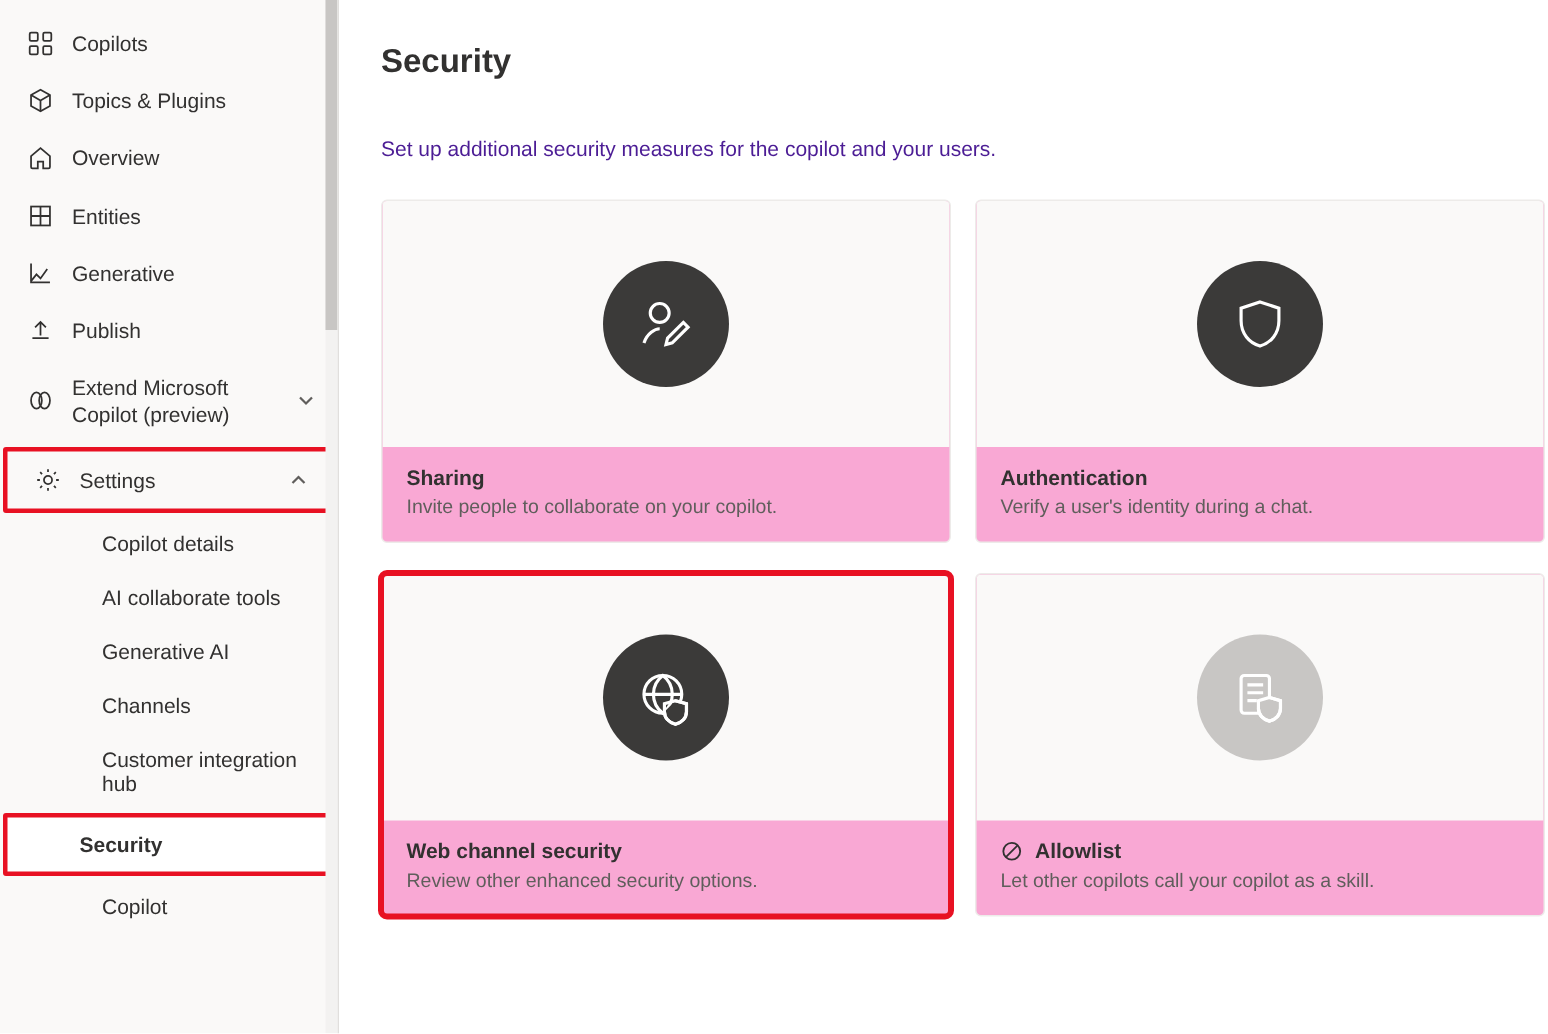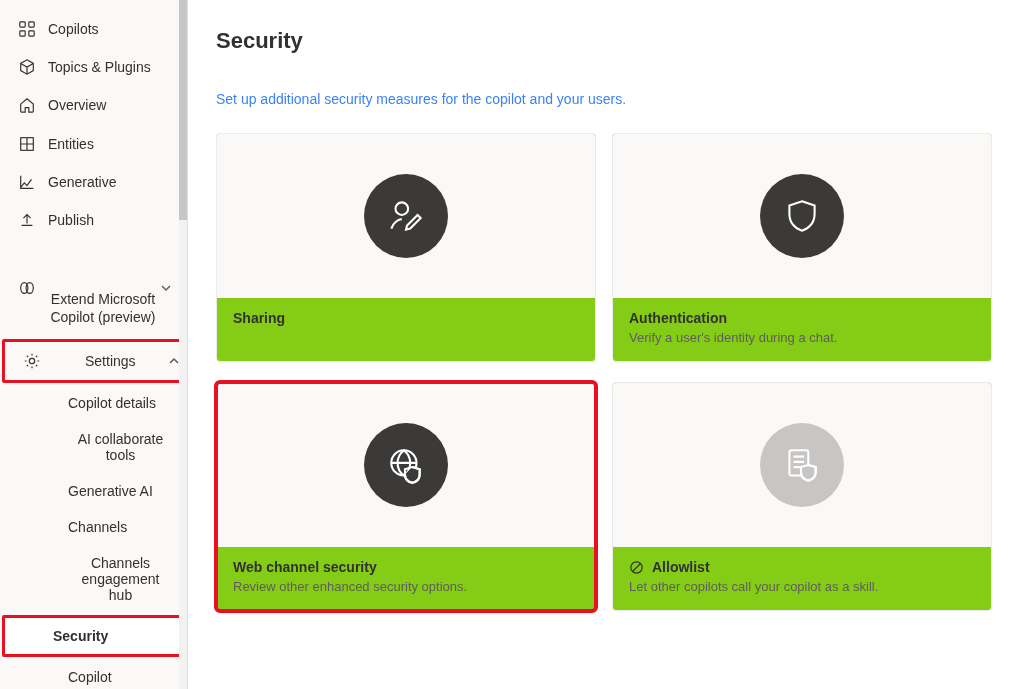--- a/index.html
+++ b/index.html
@@ -9,27 +9,26 @@
   color: #323130;
   background: #fff;
   width: 1032px;
   height: 689px;
   overflow: hidden;
   display: flex;
 }
 
 
 .sidebar {
-  width: 188px;
+  width: 226px;
   height: 100%;
   background: #faf9f8;
   border-right: 1px solid #e1dfdd;
   position: relative;
   overflow-y: auto;
-  text-align: center;
 }
 .sidebar-inner { padding-top: 10px; }
 .nav-item {
   display: flex;
   align-items: center;
   padding: 10px 14px 10px 18px;
   cursor: pointer;
   color: #323130;
   font-size: 14px;
   line-height: 1.3;
@@ -89,36 +88,36 @@
   padding: 28px 28px 28px 28px;
   overflow: auto;
 }
 .page-title {
   font-size: 22px;
   font-weight: 600;
   margin-bottom: 6px;
 }
 .page-subtitle {
   font-size: 14px;
-  color: #3b82f6;
+  color: #4c1d95;
   margin-bottom: 26px;
   margin-top: 37px;
 }
 
 .cards {
   display: grid;
   grid-template-columns: 380px 380px;
   gap: 20px 16px;
 }
 .card {
   border: 1px solid #edebe9;
   border-radius: 4px;
   overflow: hidden;
   cursor: pointer;
-  background: #84cc16;
+  background: #f9a8d4;
 }
 .card-hero {
   height: 164px;
   background: #faf9f8;
   display: flex;
   align-items: center;
   justify-content: center;
 }
 .hero-circle {
   width: 84px; height: 84px;
@@ -219,29 +218,29 @@
       <span>Publish</span>
     </div>
 
     <div class="nav-item">
       <span class="icon">
         <svg viewBox="0 0 20 20" fill="none" stroke="#323130" stroke-width="1.3">
           <ellipse cx="7" cy="10" rx="4" ry="6"></ellipse>
             <ellipse cx="13" cy="10" rx="4" ry="6"></ellipse>
         </svg>
       </span>
-      <span style="max-width:110px;margin-top:41px;">Extend Microsoft Copilot (preview)</span>
+      <span style="max-width:110px;">Extend Microsoft Copilot (preview)</span>
       <span class="chev">
         <svg viewBox="0 0 12 12" fill="none" stroke="#605e5c" stroke-width="1.5">
             <path d="M2 4l4 4 4-4"></path>
           </svg>
       </span>
     </div>
 
-    <div class="nav-item hl-red" style="margin:2px;gap:32px;">
+    <div class="nav-item hl-red" style="margin:2px;">
       <span class="icon">
         <svg viewBox="0 0 20 20" fill="none" stroke="#323130" stroke-width="1.3">
           <circle cx="10" cy="10" r="3"></circle>
           <path d="M10 2v2M10 16v2M2 10h2M16 10h2M4.2 4.2l1.4 1.4M14.4 14.4l1.4 1.4M4.2 15.8l1.4-1.4M14.4 5.6l1.4-1.4"></path>
         </svg>
       </span>
       <span>Settings</span>
       <span class="chev">
         <svg viewBox="0 0 12 12" fill="none" stroke="#605e5c" stroke-width="1.5">
             <path d="M2 8l4-4 4 4"></path>
@@ -255,21 +254,21 @@
     <div class="nav-sub">
       <span>AI collaborate tools</span>
     </div>
     <div class="nav-sub">
       <span>Generative AI</span>
     </div>
     <div class="nav-sub">
       <span>Channels</span>
     </div>
     <div class="nav-sub">
-      <span>Channels engagement hub</span>
+      <span>Customer integration hub</span>
     </div>
     <div class="nav-sub selected hl-red" style="margin:2px;">
       <span>Security</span>
     </div>
     <div class="nav-sub">
       <span>Copilot</span>
     </div>
 
   </div>
 </div>
@@ -285,20 +284,21 @@
         <div class="hero-circle">
           <svg viewBox="0 0 40 40" fill="none" stroke="#fff" stroke-width="2">
             <circle cx="16" cy="13" r="6"></circle>
             <path d="M6 32c2-6 7-9 10-9"></path>
             <path d="M31 19l3 3-10 10-4 1 1-4 10-10z"></path>
           </svg>
         </div>
       </div>
       <div class="card-body">
         <div class="card-title">Sharing</div>
+        <div class="card-desc">Invite people to collaborate on your copilot.</div>
       </div>
     </div>
 
     <div class="card">
       <div class="card-hero">
         <div class="hero-circle">
           <svg viewBox="0 0 40 40" fill="none" stroke="#fff" stroke-width="2">
             <path d="M20 6l12 4v8c0 8-5 14-12 16-7-2-12-8-12-16v-8l12-4z"></path>
           </svg>
         </div>

